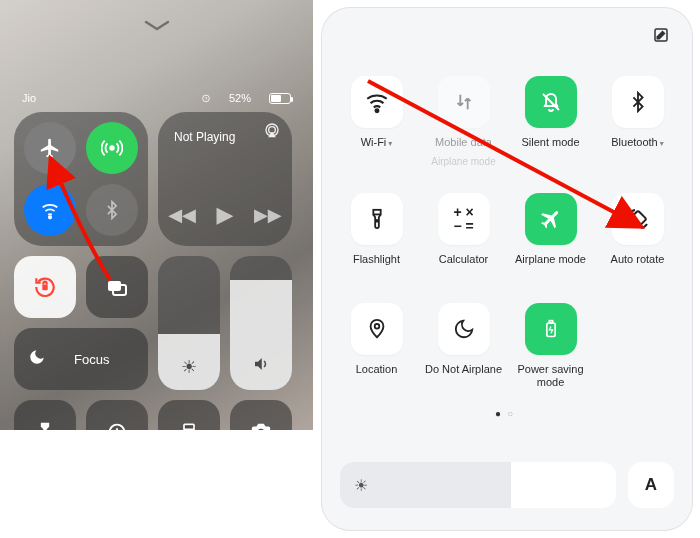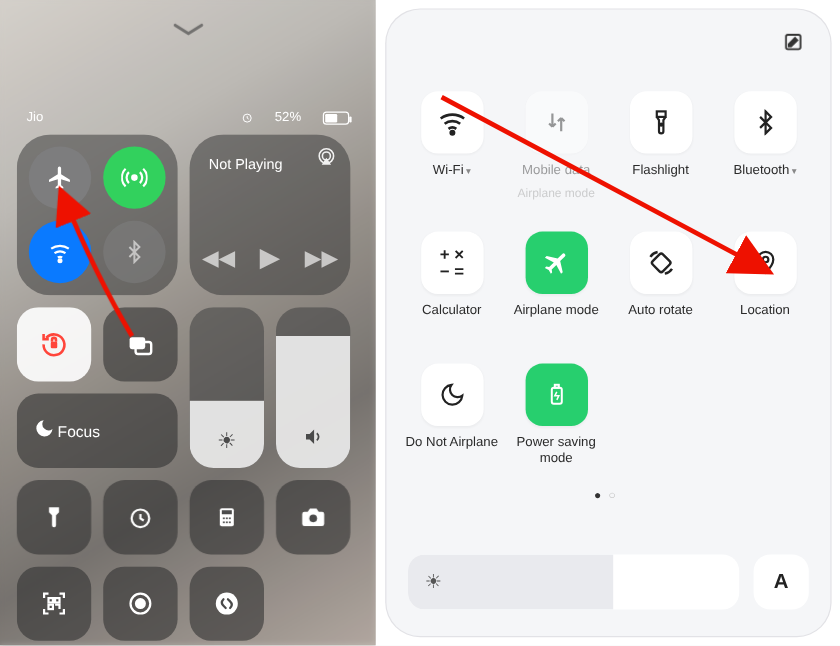--- a/index.html
+++ b/index.html
@@ -6,21 +6,21 @@
   body {
     width: 700px; height: 538px;
     font-family: -apple-system, BlinkMacSystemFont, "Segoe UI", sans-serif;
     display: flex;
     background: #fff;
     overflow: hidden;
     position: relative;
   }
   
   .ios {
-    width: 313px; height: 538px;
+    width: 313px; height: 430px;
     position: relative;
     background: linear-gradient(150deg,#d2cdc7 0%,#b8b5b0 25%,#8e8881 50%,#6e6a66 70%,#aca199 100%);
     overflow: hidden;
   }
   .ios::before{ 
     content:""; position:absolute; inset:0;
     background:rgba(255,255,255,.06);
     backdrop-filter: blur(2px);
   }
   .ios-grabber{
@@ -83,21 +83,21 @@
     border-radius:18px;
     display:flex; align-items:center; justify-content:center;
     color:#2b2b2b; font-size:22px;
   }
   .tile.dark{ background:rgba(50,50,50,.6); color:#fff; }
   .lock-tile{ top:144px; left:0; width:62px; height:62px; background:rgba(255,255,255,.9); }
   .lock-tile svg{color:#ff453a}
   .mirror-tile{ top:144px; left:72px; width:62px; height:62px; }
   .focus-tile{
     top:216px; left:0; width:134px; height:62px;
-    justify-content:flex-start; gap:2px; padding-left:14px;
+    justify-content:flex-start; gap:28px; padding-left:14px;
     font-size:13px;
   }
   .focus-tile .moon{ font-size:18px }
   .bright{
     top:144px; left:144px; width:62px; height:134px;
     border-radius:20px; overflow:hidden;
     background:rgba(70,70,70,.6);
     display:block;
   }
   .bright .fill{ position:absolute; bottom:0; left:0; right:0; height:42%; background:rgba(240,240,240,.9);}
@@ -366,38 +366,46 @@
     </div>
     <div class="qs" style="opacity:.45">
       <div class="box">
           <svg width="22" height="22" viewBox="0 0 24 24" fill="none" stroke="currentColor" stroke-width="2">
             <path d="M8 4v12M8 16l-3-3M8 16l3-3M16 20V8M16 8l-3 3M16 8l3 3"></path>
           </svg>
         </div>
       <div class="lbl"><span>Mobile data</span></div>
       <div class="sub">Airplane mode</div>
     </div>
+    <div class="qs green">
+      <div class="box">
+          <svg width="24" height="24" viewBox="0 0 24 24" fill="none" stroke="currentColor" stroke-width="2">
+            <path d="M18 16H6l1-2V9a5 5 0 0 1 10 0v5l1 2zM10 19a2 2 0 0 0 4 0M4 4l16 16"></path>
+          </svg>
+        </div>
+      <div class="lbl">Silent mode</div>
+    </div>
+    <div class="qs">
+      <div class="box">
+          <svg width="22" height="22" viewBox="0 0 24 24" fill="none" stroke="currentColor" stroke-width="2">
+            <path d="M7 7l10 10-5 5V2l5 5L7 17"></path>
+          </svg>
+        </div>
+      <div class="lbl"><span>Bluetooth</span><span class="caret">▾</span></div>
+    </div>
+
     <div class="qs">
       <div class="box">
           <svg width="22" height="22" viewBox="0 0 24 24" fill="none" stroke="currentColor" stroke-width="2">
             <rect x="8" y="2" width="8" height="5"></rect>
             <path d="M8 7l2 3v10a2 2 0 0 0 4 0V10l2-3"></path>
             <circle cx="12" cy="14" r="1" fill="currentColor"></circle>
           </svg>
         </div>
       <div class="lbl">Flashlight</div>
-    </div>
-
-    <div class="qs">
-      <div class="box">
-          <svg width="22" height="22" viewBox="0 0 24 24" fill="none" stroke="currentColor" stroke-width="2">
-            <path d="M7 7l10 10-5 5V2l5 5L7 17"></path>
-          </svg>
-        </div>
-      <div class="lbl"><span>Bluetooth</span><span class="caret">▾</span></div>
     </div>
     <div class="qs">
       <div class="box" style="font-size:14px;line-height:1;font-weight:600">+ ×<br>− =</div>
       <div class="lbl">Calculator</div>
     </div>
     <div class="qs green">
       <div class="box">
           <svg width="24" height="24" viewBox="0 0 24 24" fill="currentColor">
             <path d="M21 16v-2l-8-5V3.5a1.5 1.5 0 0 0-3 0V9l-8 5v2l8-2.5V19l-2 1.5V22l3.5-1 3.5 1v-1.5L13 19v-5.5l8 2.5z" transform="rotate(45 12 12)"></path>
           </svg>

